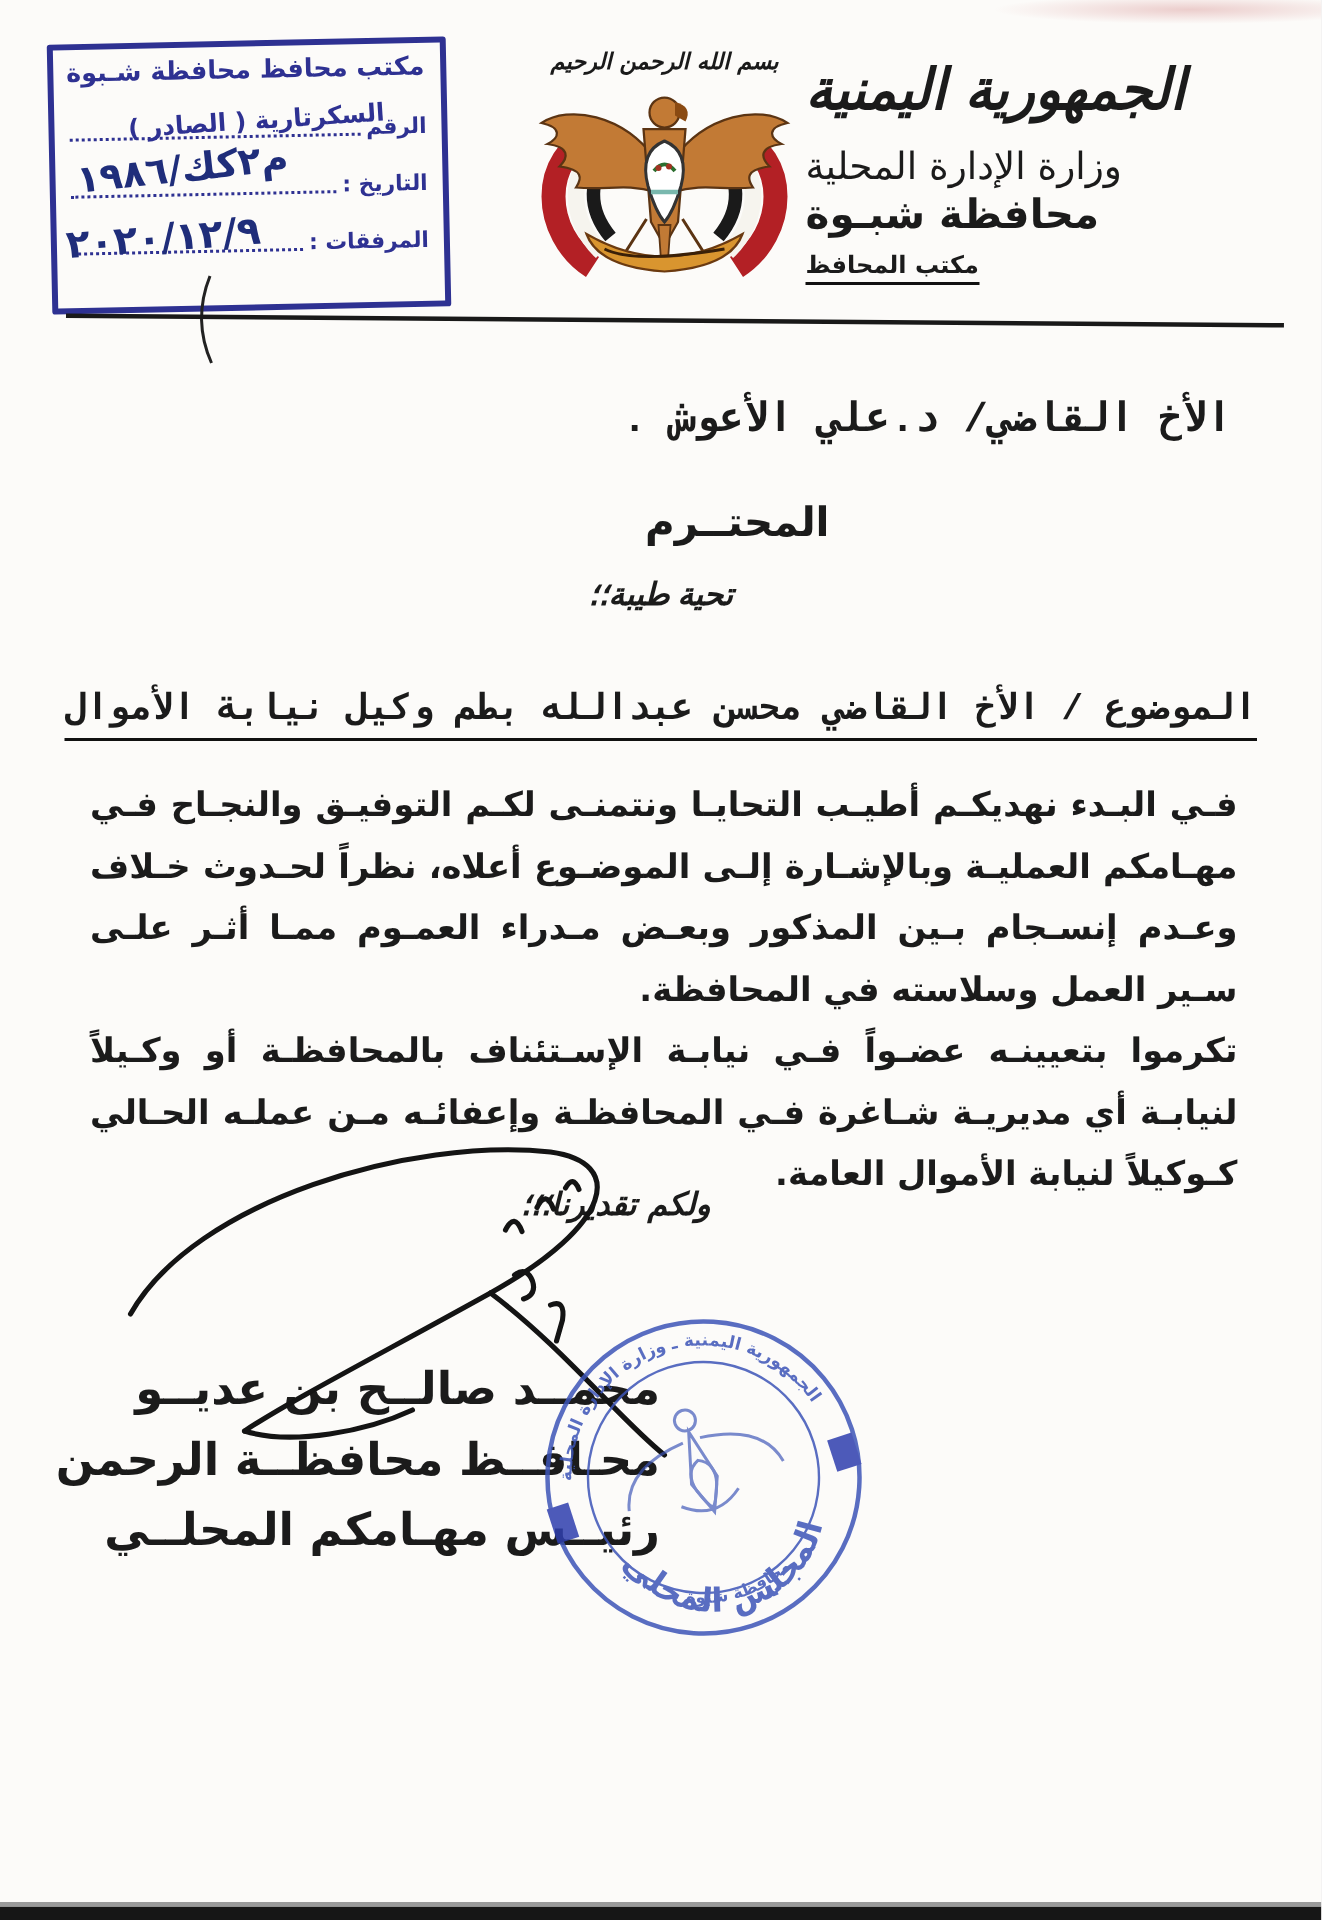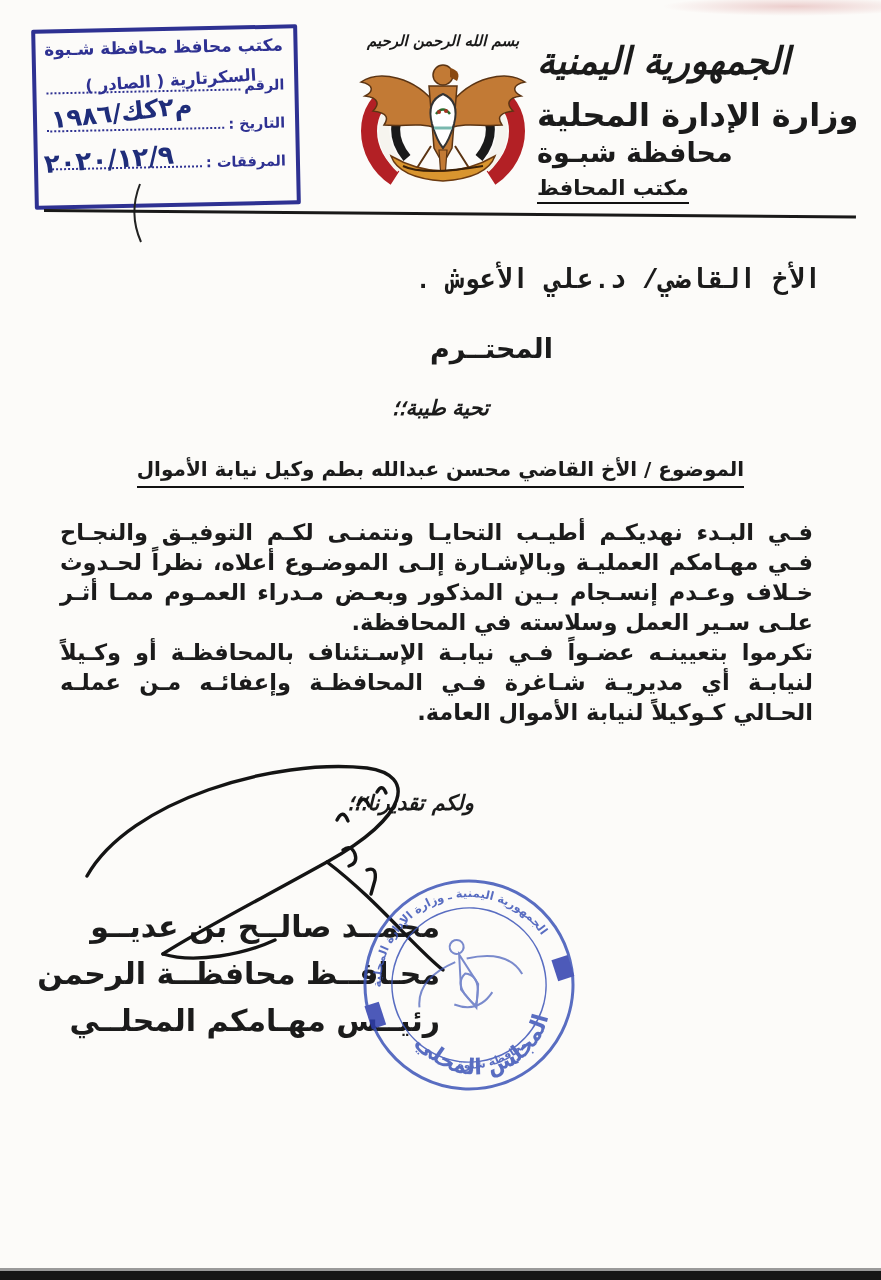--- a/index.html
+++ b/index.html
@@ -27,39 +27,39 @@
   .stamp-date-value { position:absolute; left:14px; top:66px; font-size:25px; transform:rotate(-5deg); }
   .stamp-att-value  { position:absolute; left:6px;  top:112px; font-size:26px; transform:rotate(-3deg); letter-spacing:4px;}
   .pen-tick { position:absolute; left:118px; top:182px; }
 
   
   .emblem { position:absolute; left:333px; top:28px; }
 
   
   .letterhead-right { position:absolute; right:14px; top:30px; width:330px; text-align:left; }
   .lh-country { font-family:"DejaVu Serif", serif; font-size:36px; font-weight:800; font-style:italic; line-height:60px; transform:scaleY(1.05); }
-  .lh-ministry { font-size:32px; font-weight:700; margin-top:6px; }
+  .lh-ministry { font-size:25px; font-weight:400; margin-top:6px; }
   .lh-gov { font-size:27px; font-weight:800; margin-top:3px; letter-spacing:2px; }
-  .lh-office { display:inline-block; font-size:21px; font-weight:800; margin-top:8px; border-bottom:2.5px solid #111; padding-bottom:2px; }
+  .lh-office { display:inline-block; font-size:16px; font-weight:800; margin-top:8px; border-bottom:2.5px solid #111; padding-bottom:2px; }
 
   .top-rule { position:absolute; left:44px; top:209px; width:812px; height:2.5px; background:#191919; transform:rotate(.45deg); transform-origin:left center; }
   .pink-smudge { position:absolute; right:0; top:0; width:220px; height:16px;
     background:radial-gradient(ellipse at 60% 40%, rgba(205,120,120,.35), rgba(205,120,120,0) 70%); }
 
   
   .recipient-line1 { position:absolute; top:263px; right:60px; font-size:27px; font-weight:800;font-family:Liberation Mono, monospace; }
   .recipient-line2 { position:absolute; top:333px; left:0; right:0; display:flex; justify-content:space-between;
     padding-right:328px; padding-left:72px; font-size:27px; font-weight:800; }
-  .greeting { position:absolute; top:396px; left:0; width:100%; text-align:center; 
-    font-family:Liberation Sans, sans-serif; font-style:italic; font-weight:700; font-size:21px; }
+  .greeting { position:absolute; top:384px; left:0; width:100%; text-align:center; 
+    font-family:Liberation Serif, serif; font-style:italic; font-weight:700; font-size:21px; }
   .subject { position:absolute; top:457px; left:40px; right:40px; text-align:center;
-    font-size:20px; font-weight:800; }
+    font-size:24px; font-weight:800;font-family:Liberation Mono, monospace; }
   .subject span { border-bottom:2.5px solid #111; padding-bottom:5px; }
-  .body-text { position:absolute; top:517px; right:68px; left:60px; font-size:22.5px; font-weight:700;
-    line-height:30px; text-align:justify; }
+  .body-text { position:absolute; top:517px; right:56px; left:60px; font-size:22.5px; font-weight:700;
+    line-height:41px; text-align:justify; }
   .transition-line { font-size:23px; font-weight:800; padding-right:12px; }
   .closing { position:absolute; top:790px; left:0; width:100%; text-align:center;
     font-family:"DejaVu Serif", serif; font-style:italic; font-weight:700; font-size:21px;
     transform:translateX(-30px); }
 
   
   .sig-block { position:absolute; left:58px; top:903px; width:382px; text-align:right;
     font-size:30px; font-weight:800; line-height:47px; white-space:nowrap; z-index:2; }
   .sig-scrawl { position:absolute; left:75px; top:758px; z-index:3; }
   .seal { position:absolute; left:352px; top:868px; z-index:4; opacity:.85; }

